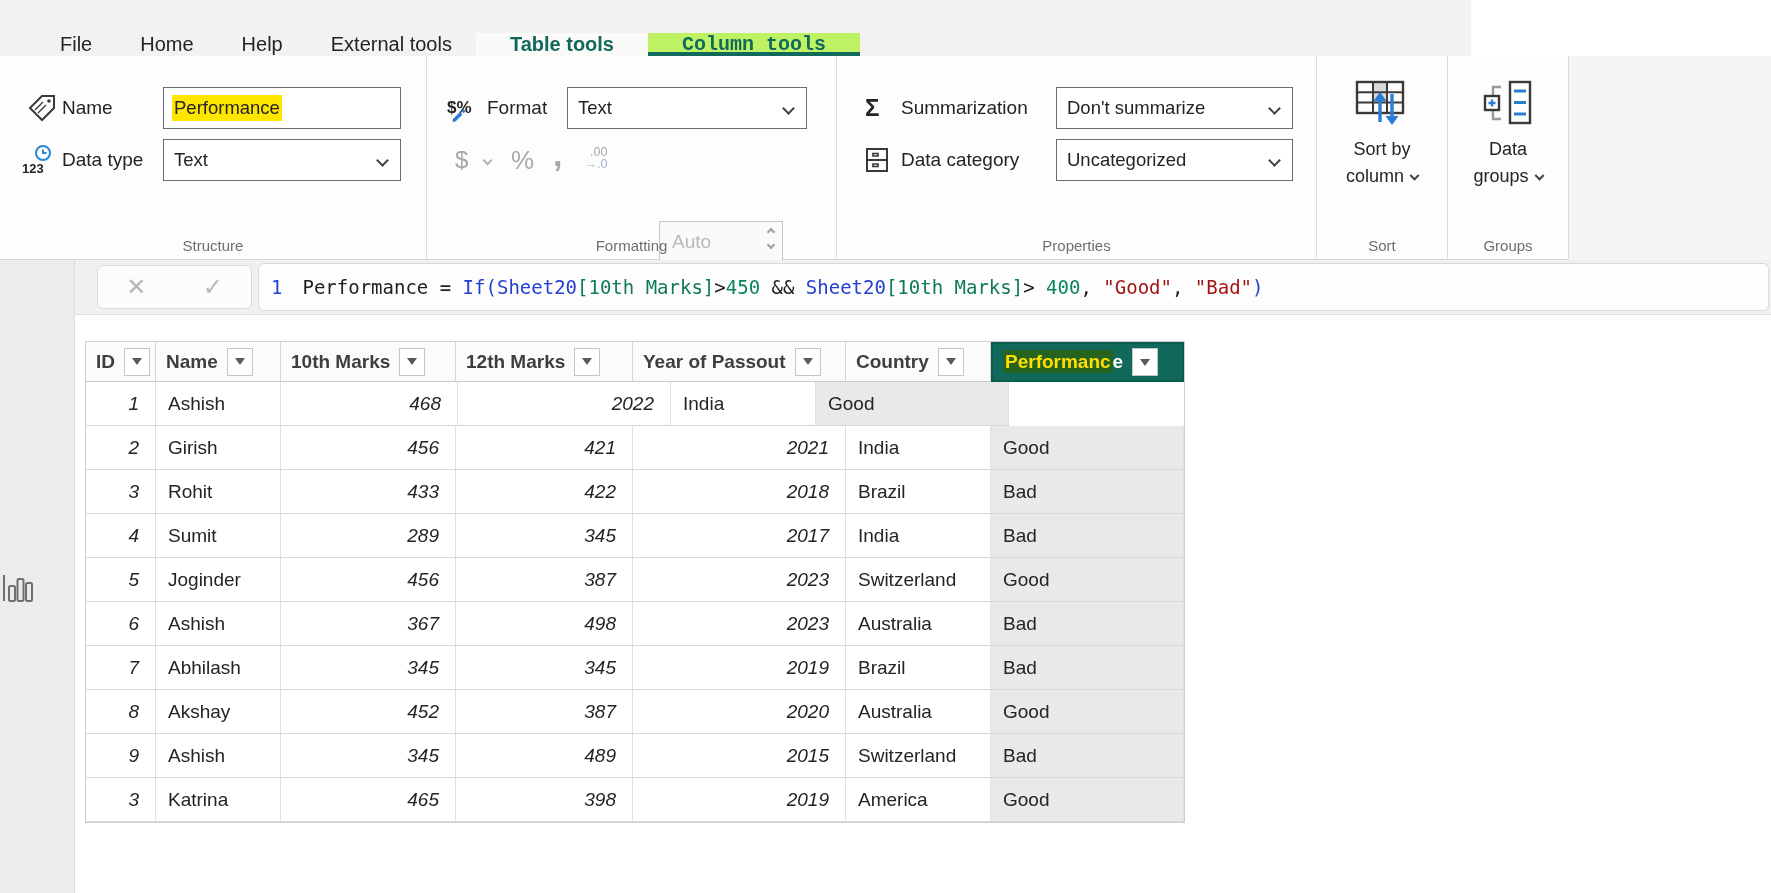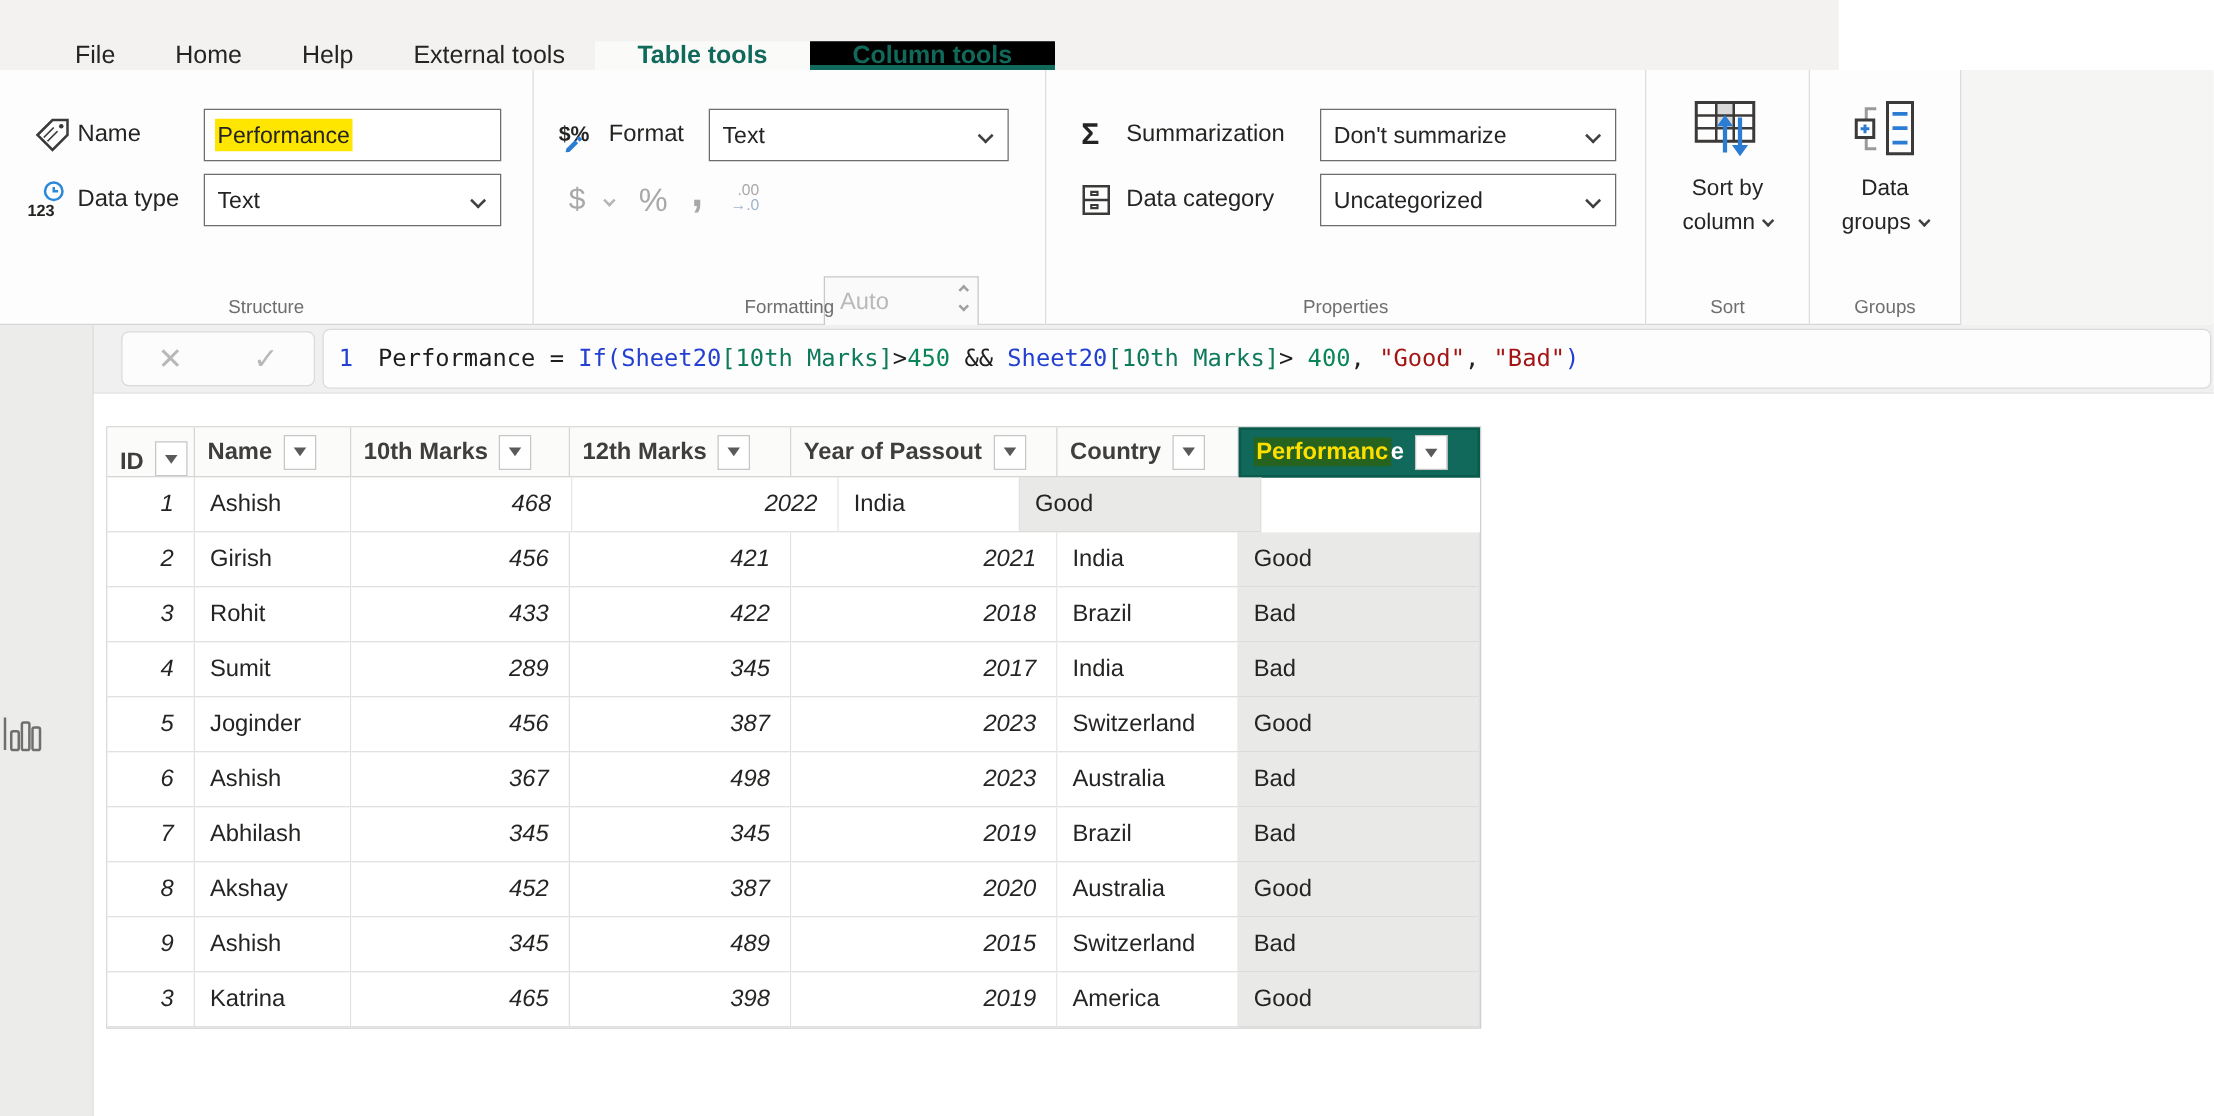--- a/index.html
+++ b/index.html
@@ -6,21 +6,21 @@
   html,body { width:1771px; height:893px; overflow:hidden; background:#fff;
               font-family:"Liberation Sans","DejaVu Sans",sans-serif; color:#252423; }
   .app { position:relative; width:1771px; height:893px; background:#fff; }
 
   
   .tabbar { position:absolute; left:0; top:0; width:1471px; height:56px; background:#f3f2f1;
             display:flex; align-items:flex-end; padding-left:36px; }
   .tab { display:flex; align-items:center; padding:0 24px; font-size:20px; cursor:default; white-space:nowrap; }
   .tab.tool-tab { padding:0 34px; color:#10695a; font-weight:600; }
   .tab.table-tools { background:#fafaf9; }
-  .tab.column-tools { background:#000000; box-shadow:inset 0 -4px 0 #10695a; font-weight:700; }
+  .tab.column-tools { background:#bef264; box-shadow:inset 0 -4px 0 #10695a; font-weight:700;font-family:Liberation Mono, monospace; }
 
   
   .ribbon { position:absolute; left:0; top:56px; width:1771px; height:204px; background:#fdfdfd;
             border-bottom:1px solid #d6d6d6; }
   .rsec { position:absolute; top:0; height:204px; }
   .sec-structure { left:0; width:426px; }
   .sec-formatting { left:426px; width:410px; border-left:1px solid #dcdcdc; }
   .sec-properties { left:836px; width:480px; border-left:1px solid #dcdcdc; }
   .sec-sort { left:1316px; width:131px; border-left:1px solid #dcdcdc; }
   .sec-groups { left:1447px; width:121px; border-left:1px solid #dcdcdc; }
@@ -107,21 +107,21 @@
   .content { position:absolute; left:75px; top:315px; width:1696px; height:578px; background:#fff; }
   .datatable { position:absolute; left:10px; top:26px; width:1100px; border:1px solid #cfcfcf; }
   .thead { display:flex; height:40px; background:#fbfbfa; }
   .th { display:flex; align-items:center; font-size:19px; font-weight:700; color:#3f3e3d;
         border-right:1px solid #d5d5d5; border-bottom:1px solid #c9c9c9; padding-left:10px; }
   .th-label { white-space:nowrap; }
   .filter-btn { width:26px; height:28px; background:#fff; border:1px solid #c6c6c6; margin-left:9px;
                 display:flex; align-items:center; justify-content:center; flex:none; }
   .tri { width:0; height:0; border-left:5px solid transparent; border-right:5px solid transparent;
          border-top:7px solid #5a5a5a; }
-  .c0 { width:70px;align-items:flex-end; } .c1 { width:125px; } .c2 { width:175px; } .c3 { width:177px; }
+  .c0 { width:70px; } .c1 { width:125px; } .c2 { width:175px; } .c3 { width:177px; }
   .c4 { width:213px; } .c5 { width:145px; } .c6 { width:193px; }
   .th.c6 { background:#10695a; border:2px solid #0a5b4c; color:#fff; }
   .hl-green { color:#ffdf00; background:#26631f; padding:1px 2px; font-weight:700; }
   .tail { color:#fff; }
   .tr { display:flex; height:44px; }
   .td { display:flex; align-items:center; font-size:19px; color:#252423; background:#fff;
         border-right:1px solid #e0e0e0; border-bottom:1px solid #d8d8d8; padding:0 12px; }
   .td.c0, .td.c2, .td.c3, .td.c4 { justify-content:flex-end; font-style:italic; padding-right:16px; }
   .td.selcol { background:#e9e9e7; }
 </style>

